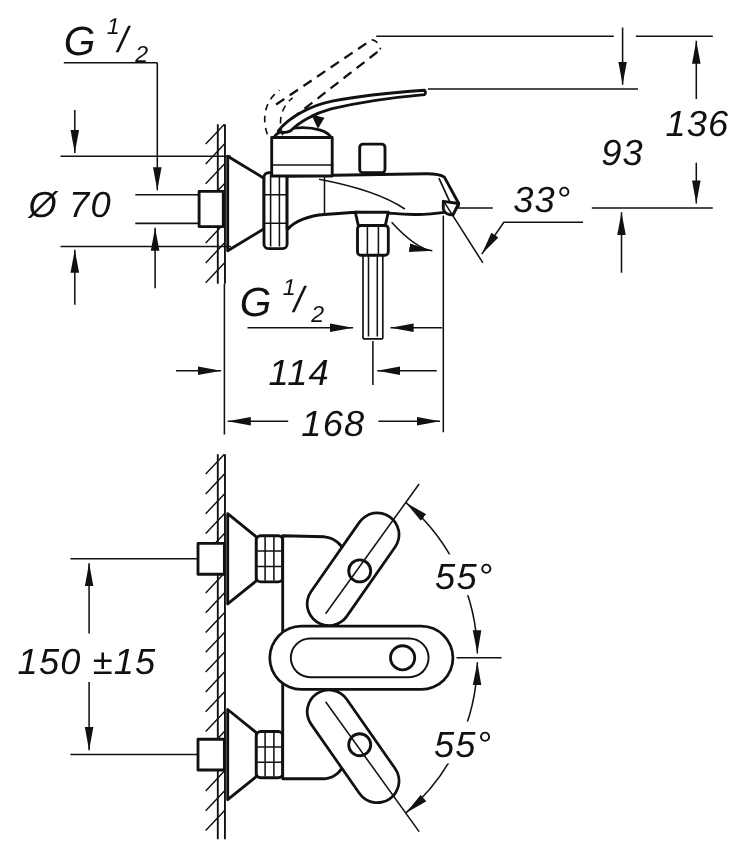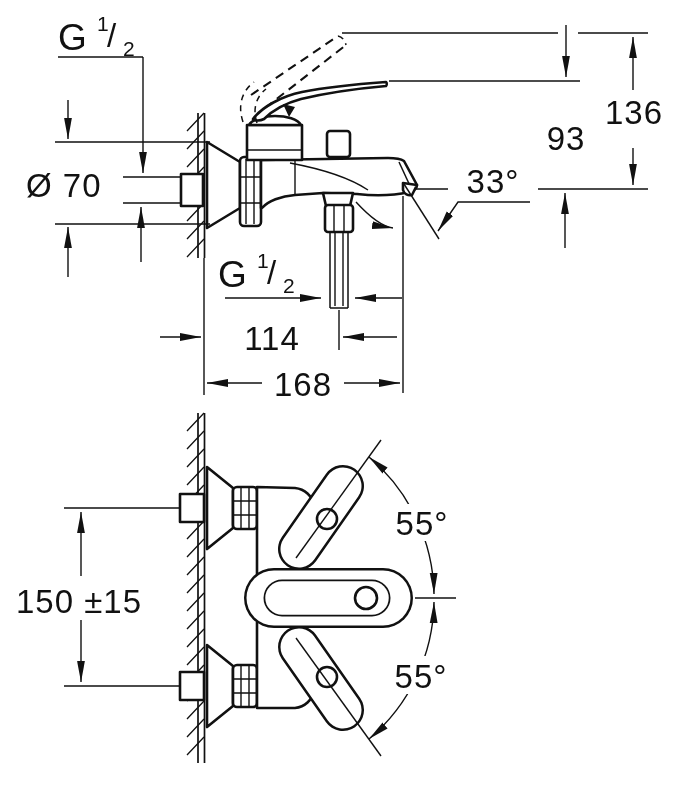--- a/index.html
+++ b/index.html
@@ -1,16 +1,16 @@
 <!DOCTYPE html>
 <html><head>
 <meta charset="utf-8">
 <style>
   html,body{margin:0;padding:0;background:#fff;}
-  .drawing-wrap{width:676px;height:788px;background:#fff;position:relative;overflow:hidden;}
+  .drawing-wrap{width:676px;height:788px;background:#fff;position:relative;overflow:hidden;font-style:italic;}
   svg{display:block;}
   text,tspan{font-family:"Liberation Sans","DejaVu Sans",sans-serif;fill:#111;}
   .dim{font-size:33px;letter-spacing:1px;}
   .dim-mid{text-anchor:middle;}
   .g-base{font-size:37px;}
   .g-small{font-size:21px;}
   .g-slash{font-size:33px;}
   .outline{fill:#fff;stroke:#111;stroke-width:2.6;stroke-linejoin:round;}
   .outline-thin{fill:none;stroke:#111;stroke-width:1.5;}
   .detail{fill:none;stroke:#111;stroke-width:1.4;}

